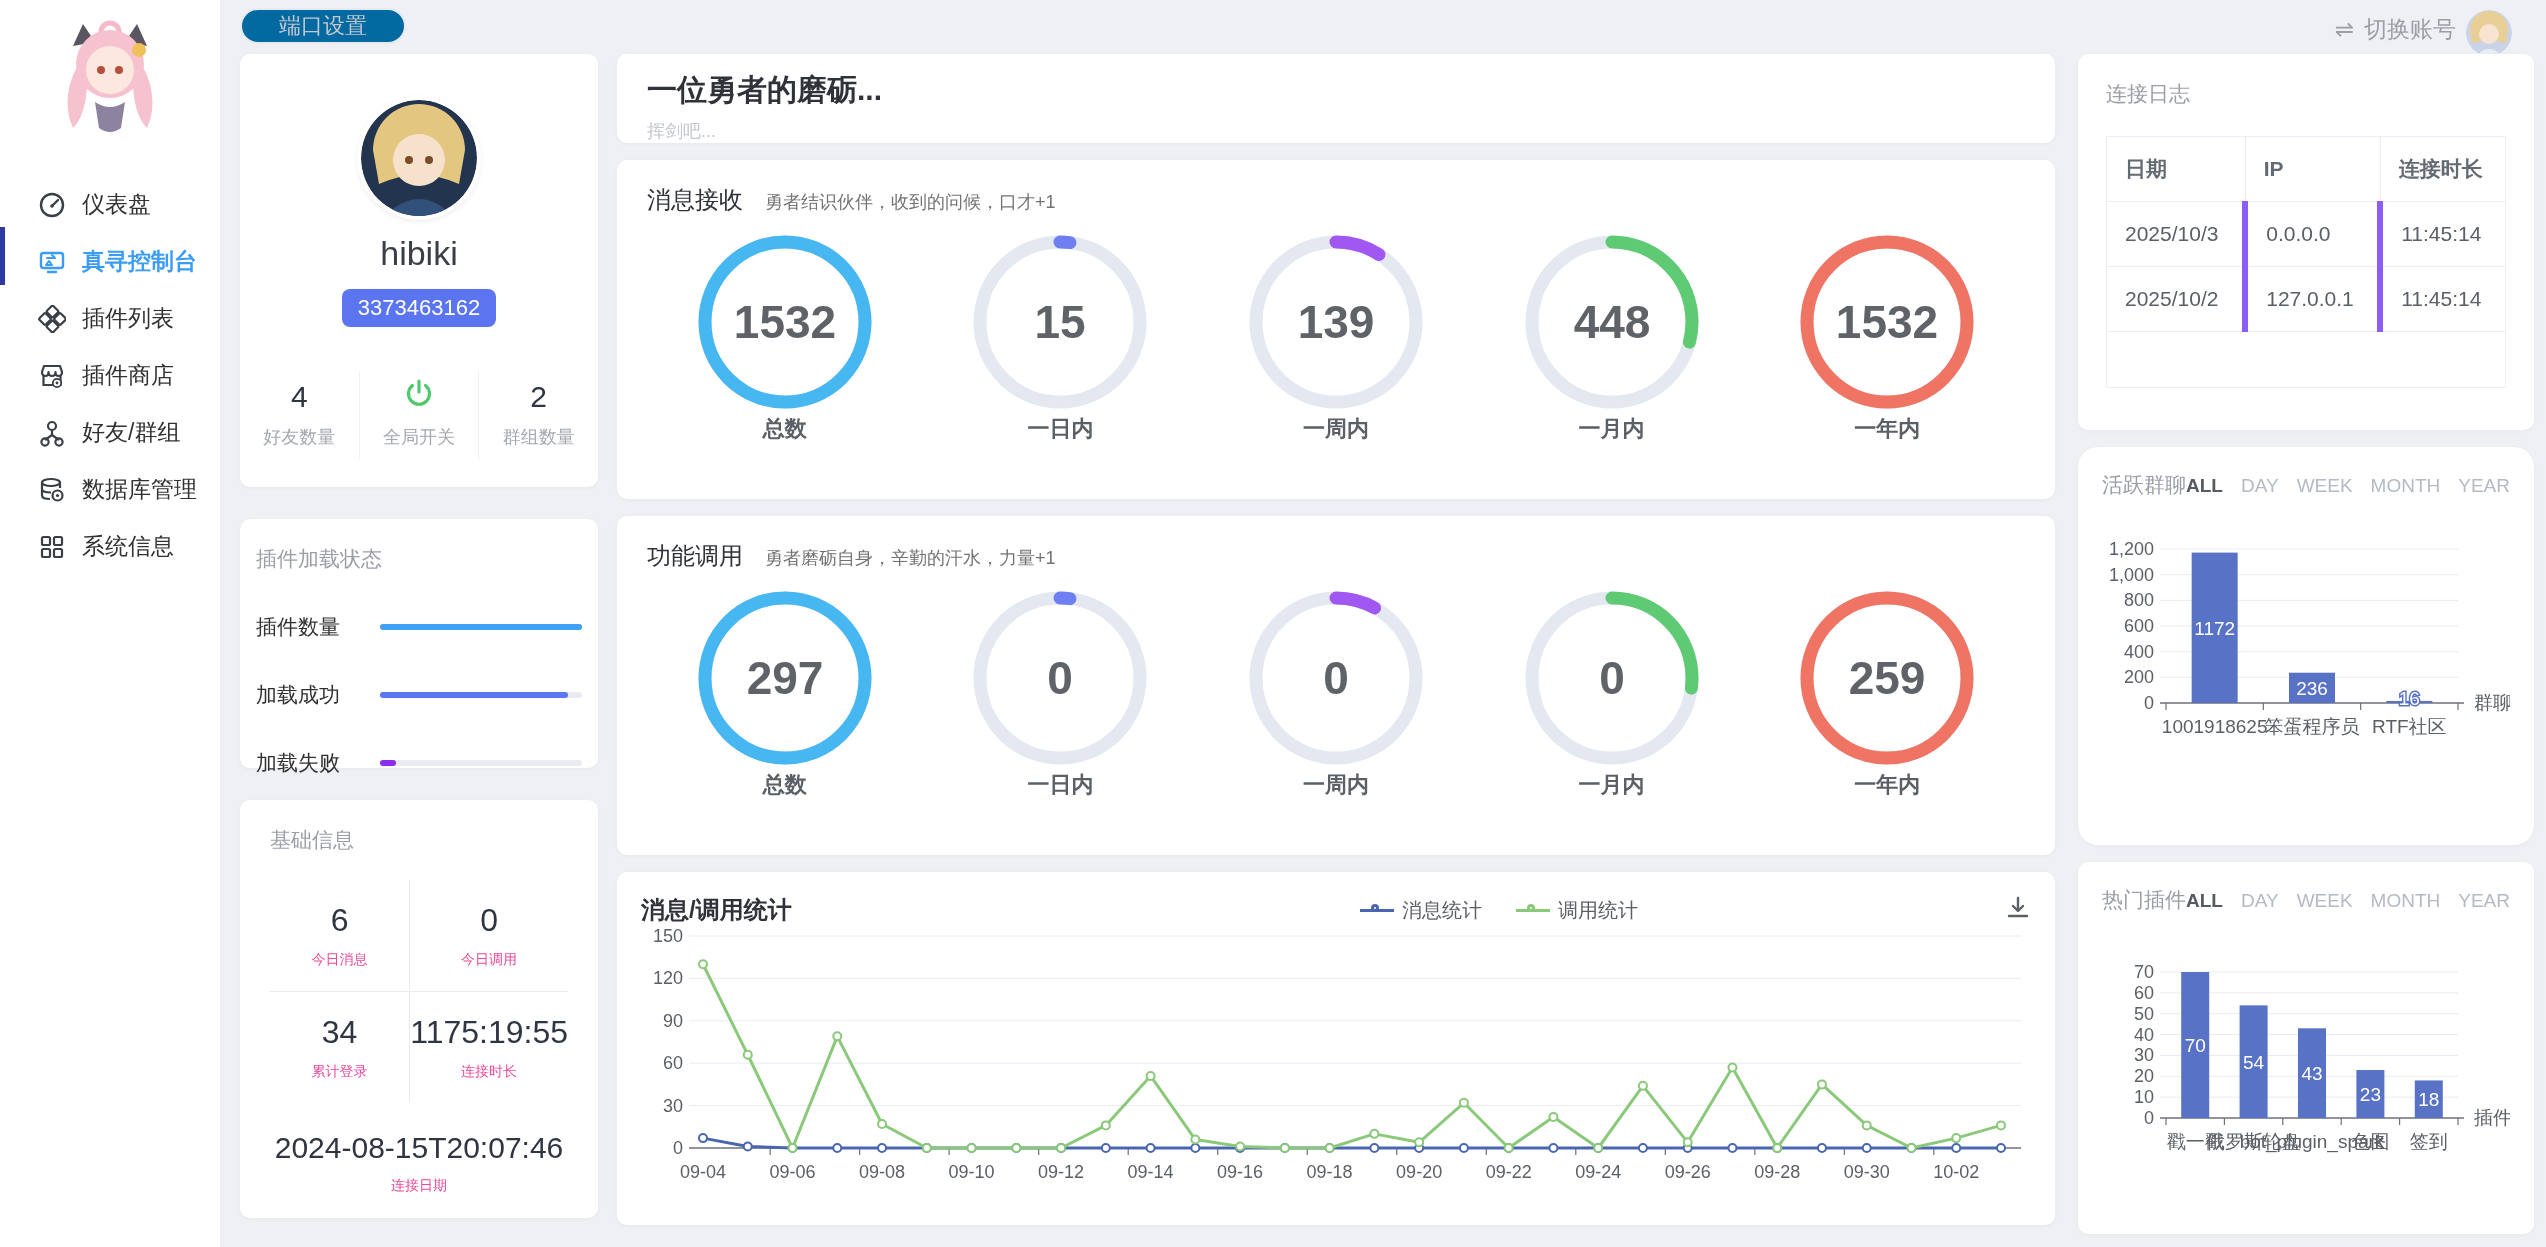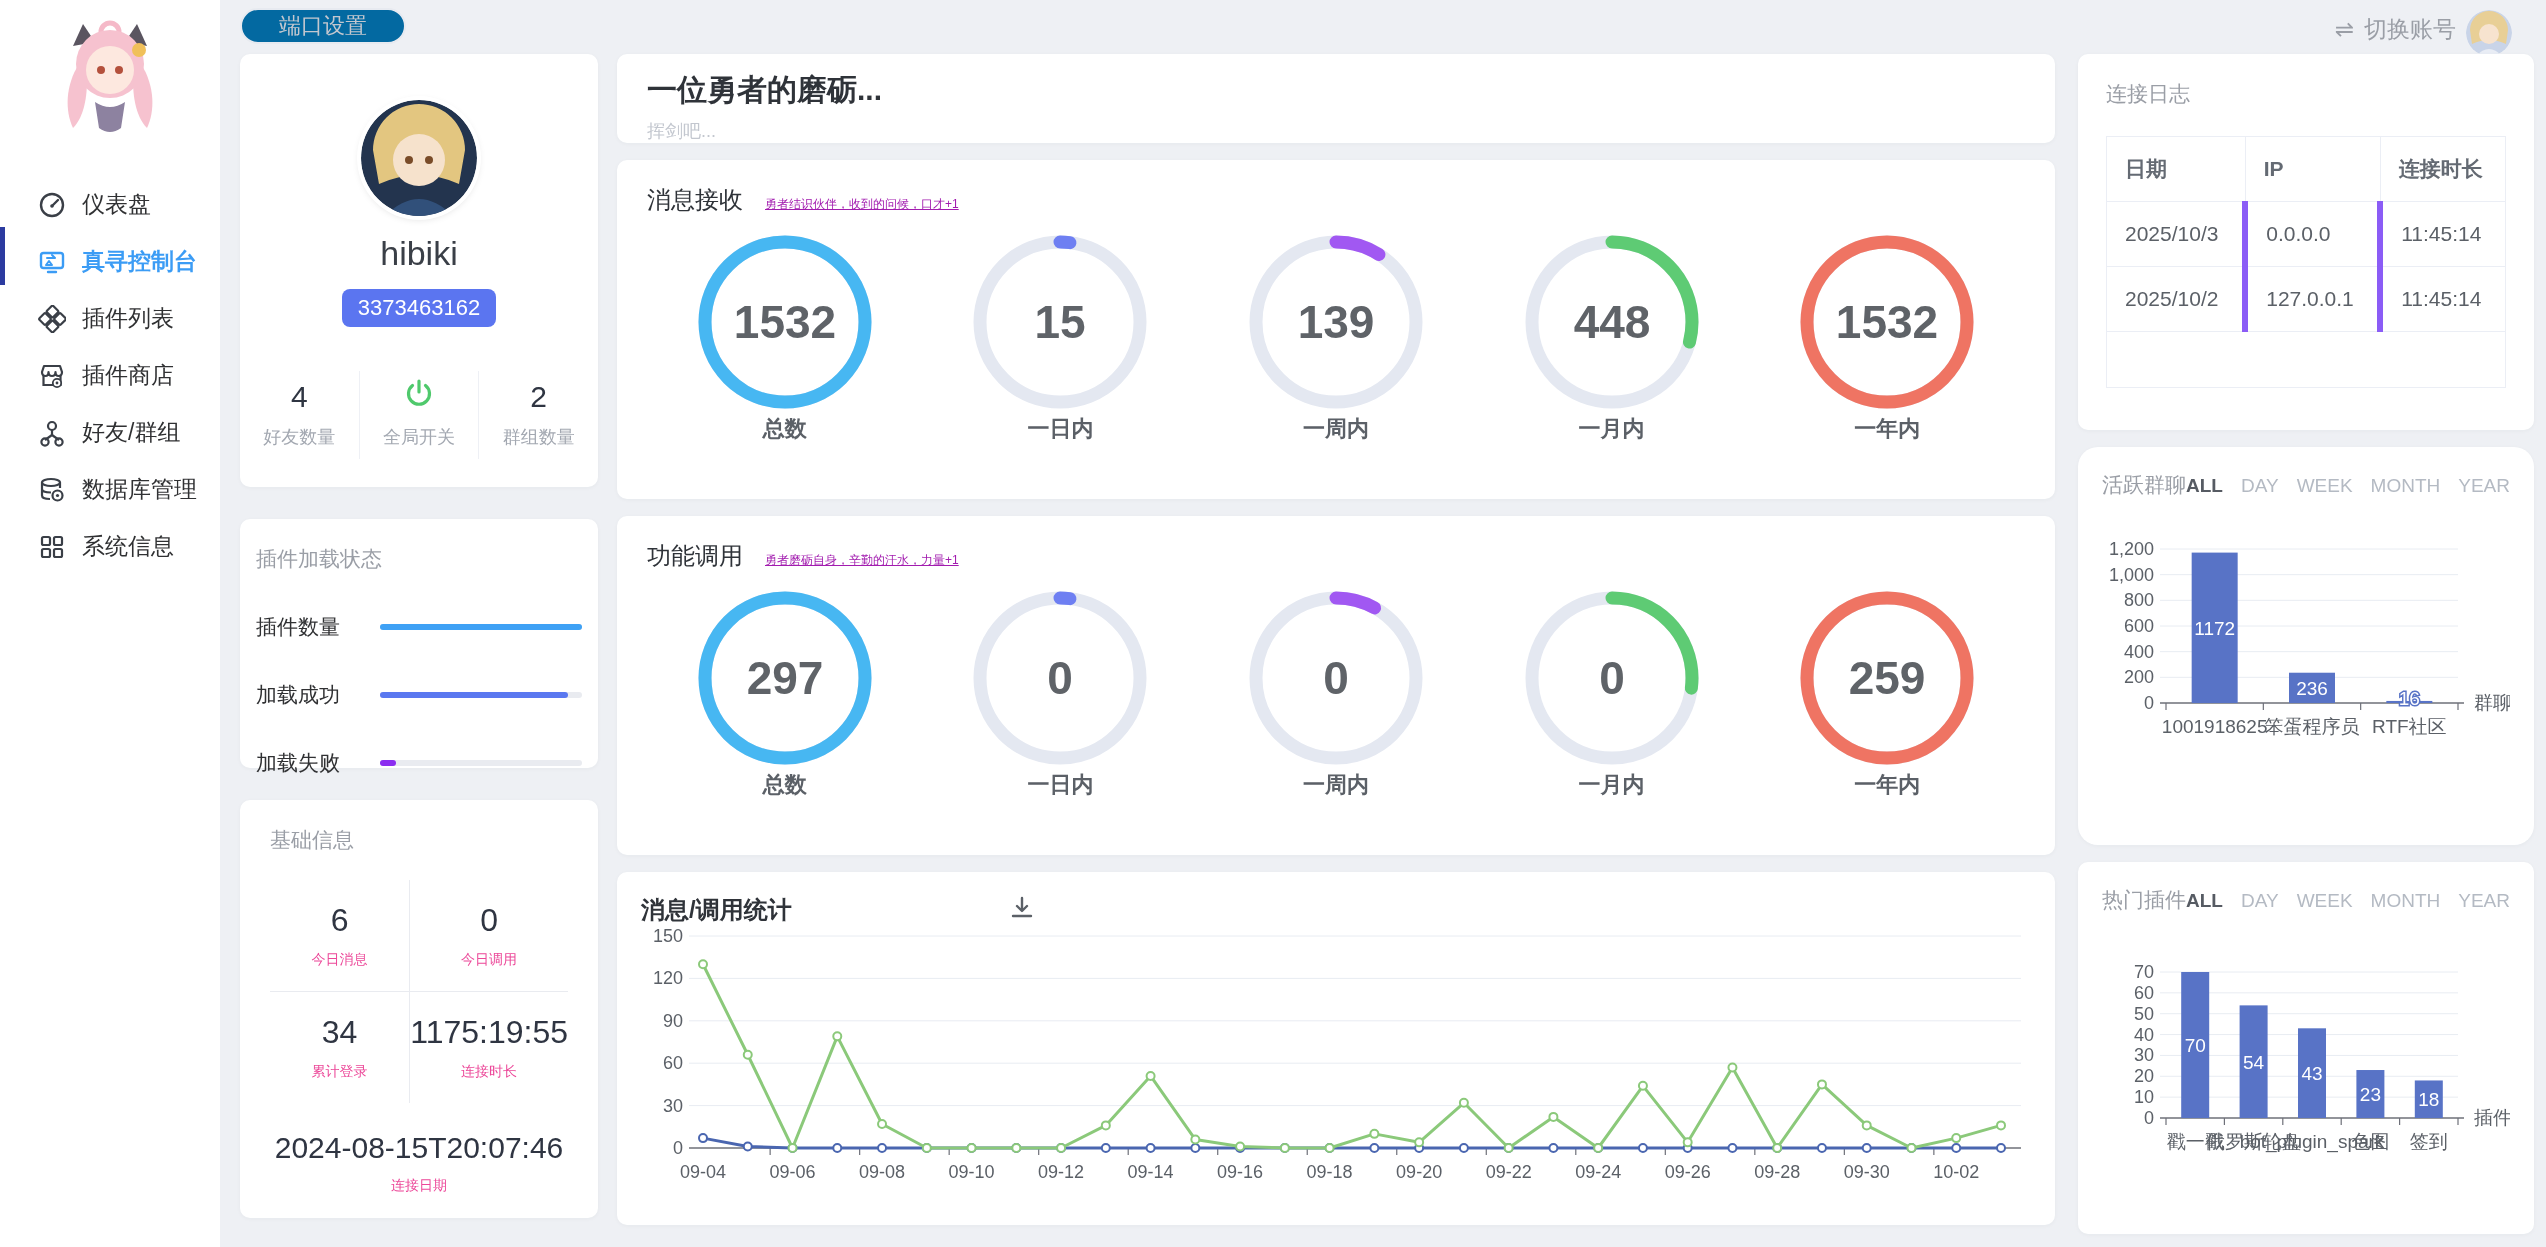--- a/index.html
+++ b/index.html
@@ -66,21 +66,21 @@
 
   
   .hero-card { margin-top:54px; height:89px; padding:16px 30px; }
   .hero-title { font-size:30px; font-weight:bold; color:#2f3339; }
   .hero-sub { font-size:18px; color:#c3c7cf; margin-top:8px; }
 
   
   .gauge-card { margin-top:17px; height:339px; padding:24px 30px; }
   .gc-head { display:flex; align-items:baseline; gap:22px; }
   .gc-title { font-size:24px; color:#2f3339; }
-  .gc-sub { font-size:12px; color:#a21caf;text-decoration:underline; }
+  .gc-sub { font-size:18px; color:#737373; }
   .gauge-row { display:flex; margin-top:18px; }
   .gauge { flex:1; text-align:center; }
   .gauge-label { font-size:22px; color:#5b6067; margin-top:0;font-weight:bold; }
 
   
   .line-card { margin-top:17px; height:353px; padding:22px 24px; }
   .lc-head { display:flex; align-items:center; }
   .lc-title { font-size:24px; font-weight:bold; color:#2f3339; width:360px; }
   .lc-legend { flex:1; display:flex; justify-content:center; gap:34px; }
   .legend-item { display:flex; align-items:center; gap:8px; font-size:20px; color:#5b6067; cursor:pointer; }
@@ -365,20 +365,36 @@
             <circle cx="88" cy="88" r="80" fill="none" stroke="#e4e8f1" stroke-width="13"></circle>
             <circle cx="88" cy="88" r="80" fill="none" stroke="#ef7463" stroke-width="13" stroke-linecap="round" stroke-dasharray="502.65482457436684 502.6548245743669" transform="rotate(-90 88 88)"></circle>
             <text x="88" y="104" text-anchor="middle" font-size="46" font-weight="bold" fill="#5f6368">259</text>
           </svg><div class="gauge-label">一年内</div></div>
       </div>
   </div>
 
   <div class="card line-card">
     <div class="lc-head">
       <div class="lc-title">消息/调用统计</div>
+      <div class="lc-legend" id="line-legend">
+          <div class="legend-item">
+            <span class="legend-marker">
+              <span class="lm-line" style="background: rgb(74, 102, 176);"></span>
+              <span class="lm-dot" style="border-color: rgb(74, 102, 176);"></span>
+            </span>
+            <span>消息统计</span>
+          </div>
+          <div class="legend-item">
+            <span class="legend-marker">
+              <span class="lm-line" style="background: rgb(139, 201, 122);"></span>
+              <span class="lm-dot" style="border-color: rgb(139, 201, 122);"></span>
+            </span>
+            <span>调用统计</span>
+          </div>
+        </div>
       <div class="dl-btn">
         <svg width="26" height="26" viewBox="0 0 26 26">
           <path d="M13 3 V15 M8 11 L13 16 L18 11" stroke="#5b6067" stroke-width="2.4" fill="none" stroke-linecap="round" stroke-linejoin="round"></path>
           <path d="M4 21 H22" stroke="#5b6067" stroke-width="2.4" stroke-linecap="round"></path>
         </svg>
       </div>
     </div>
     <div id="line-chart"><svg width="1390" height="268">
           <text x="42" y="228" text-anchor="end" font-size="18" fill="#5b6067">0</text>
           <line x1="48" y1="179.6" x2="1380" y2="179.6" stroke="#e8ecf2" stroke-width="1"></line>

